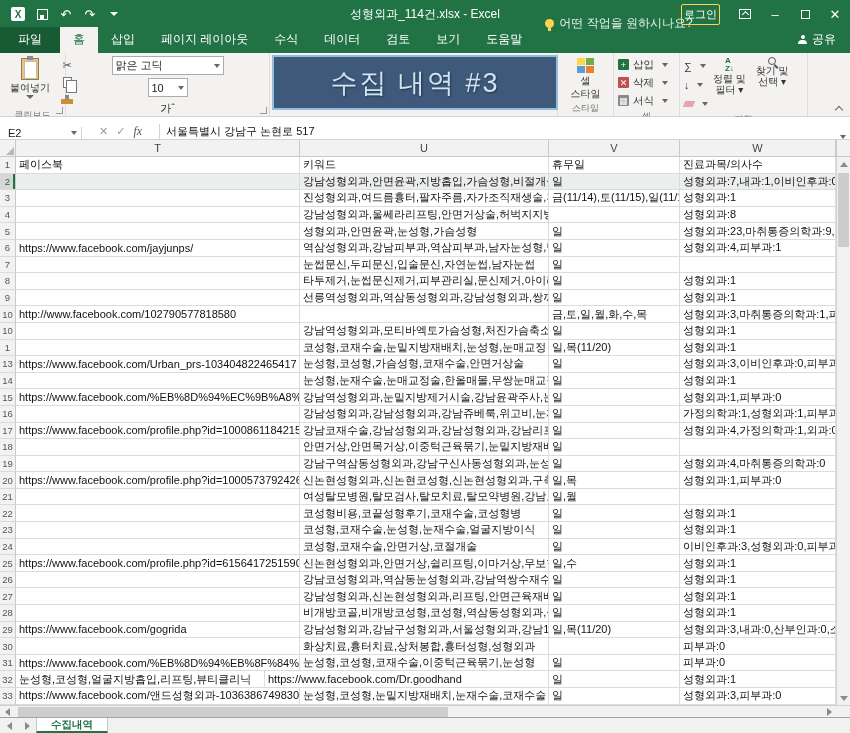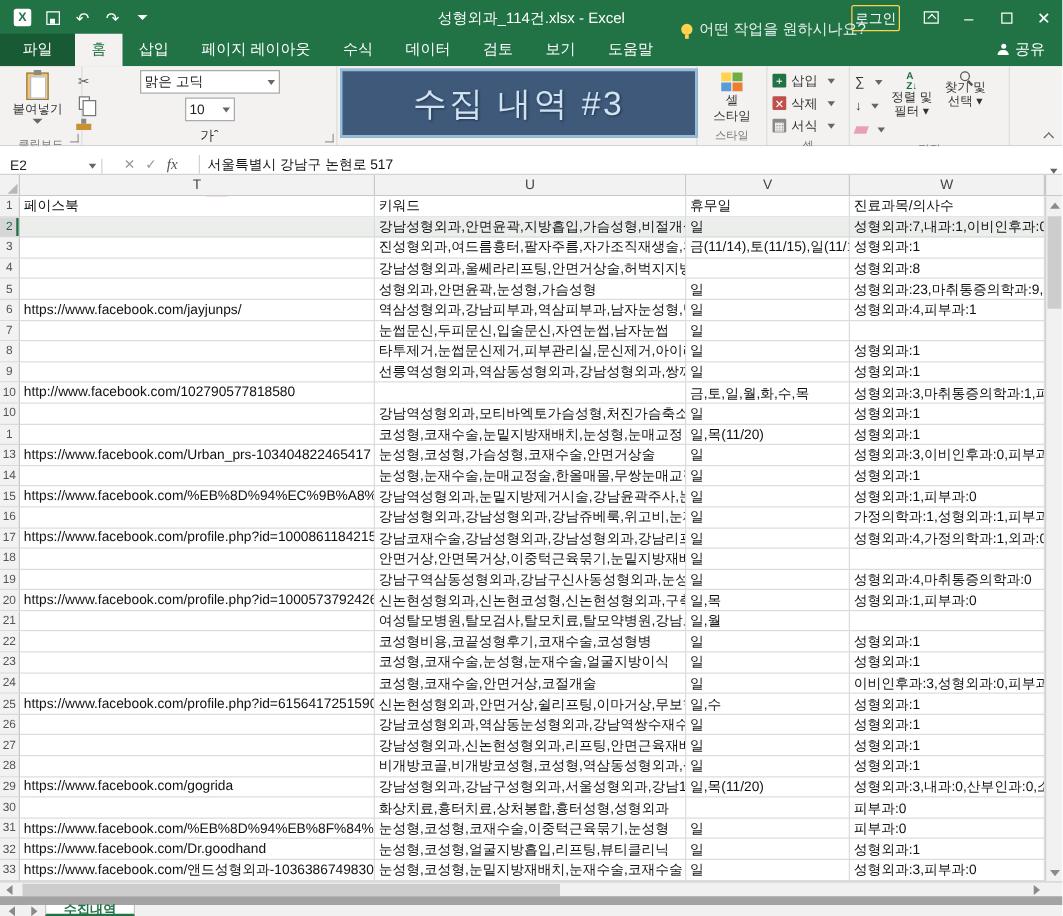--- a/index.html
+++ b/index.html
@@ -111,21 +111,21 @@
   .tri-lf { width:0; height:0; border-top:4px solid transparent; border-bottom:4px solid transparent; border-right:5px solid #8a8a8a; }
   .tri-rt { width:0; height:0; border-top:4px solid transparent; border-bottom:4px solid transparent; border-left:5px solid #8a8a8a; }
   .vs-thumb { position:absolute; left:1px; top:16px; width:11px; height:74px; background:#cdcdcd; }
   .vfill-top { position:absolute; top:140px; right:0; width:14px; height:17px; background:#f2f2f2; border-bottom:1px solid #c9c9c9; border-left:1px solid #c9c9c9; }
 
   .hscroll { position:absolute; top:705px; left:0; width:850px; height:12px; background:#f1f1f1; border-top:1px solid #d0d0d0; }
   .hs-arrow { position:absolute; top:0; width:14px; height:12px; display:flex; align-items:center; justify-content:center; }
   .hs-thumb { position:absolute; left:18px; top:1px; width:430px; height:10px; background:#cdcdcd; }
 
   
-  .sheetbar { position:absolute; top:717px; left:0; width:850px; height:16px; background:#f1f1f1; border-top:7px solid #a3a3a3; display:flex; align-items:stretch; }
+  .sheetbar { position:absolute; top:717px; left:0; width:850px; height:16px; background:#f1f1f1; border-top:1px solid #a3a3a3; display:flex; align-items:stretch; }
   .snav { width:18px; display:flex; align-items:center; justify-content:center; }
   .stab { background:#fff; color:#217346; font-weight:bold; font-size:10.5px; padding:0 14px; display:flex; align-items:center; border-left:1px solid #c6c6c6; border-right:1px solid #c6c6c6; border-bottom:2px solid #217346; }
 </style>
 </head>
 <body>
 
 <div class="app">
 
   <div class="titlebar">
     <div class="qat">
@@ -544,22 +544,22 @@
       </div>
       <div class="grow">
         <div class="rnum">31</div>
         <div class="gcell col-f">https://www.facebook.com/%EB%8D%94%EB%8F%84%84%EC%</div>
         <div class="gcell col-k">눈성형,코성형,코재수술,이중턱근육묶기,눈성형</div>
         <div class="gcell col-h">일</div>
         <div class="gcell col-d">피부과:0</div>
       </div>
       <div class="grow">
         <div class="rnum">32</div>
+        <div class="gcell col-k">눈성형,코성형,얼굴지방흡입,리프팅,뷰티클리닉</div>
         <div class="gcell col-f">https://www.facebook.com/Dr.goodhand</div>
-        <div class="gcell col-k">눈성형,코성형,얼굴지방흡입,리프팅,뷰티클리닉</div>
         <div class="gcell col-h">일</div>
         <div class="gcell col-d">성형외과:1</div>
       </div>
       <div class="grow">
         <div class="rnum">33</div>
         <div class="gcell col-f">https://www.facebook.com/앤드성형외과-103638674983004</div>
         <div class="gcell col-k">눈성형,코성형,눈밑지방재배치,눈재수술,코재수술</div>
         <div class="gcell col-h">일</div>
         <div class="gcell col-d">성형외과:3,피부과:0</div>
       </div>

